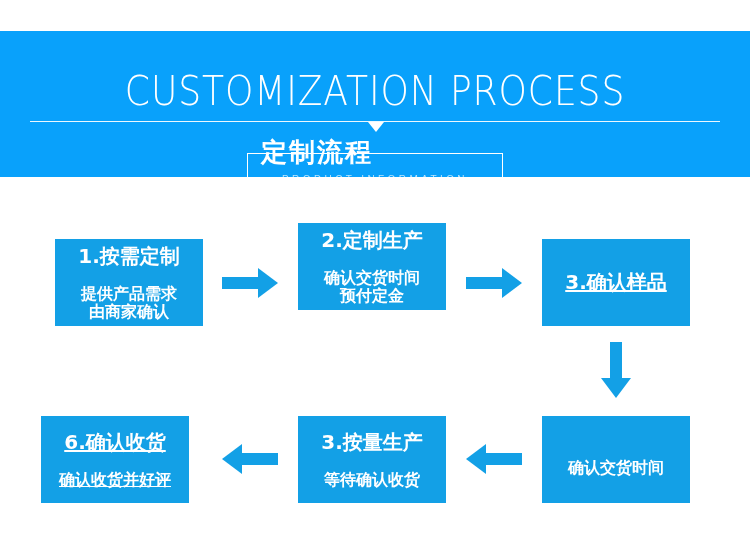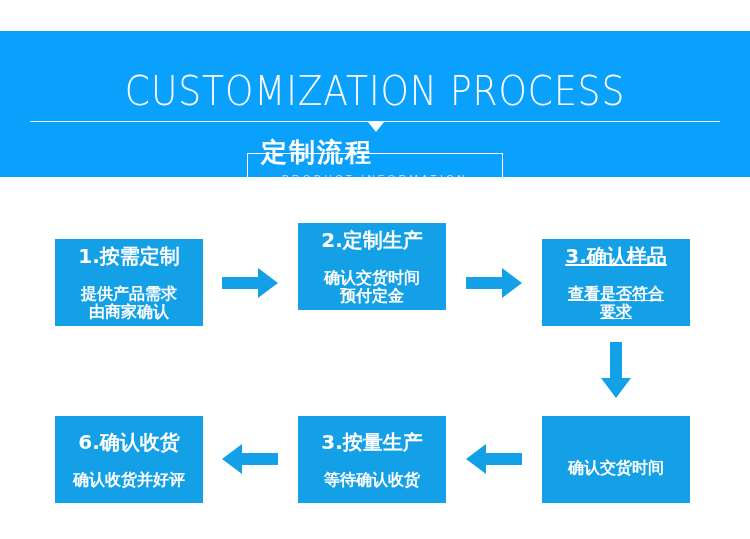--- a/index.html
+++ b/index.html
@@ -133,21 +133,21 @@
     text-align: center;
     margin-top: 16px;
     white-space: pre-line;
   }
 
   .s1 { left: 55px;  top: 239px; }
   .s2 { left: 298px; top: 223px; }
   .s3 { left: 542px; top: 239px; text-decoration: underline; }
   .s4 { left: 542px; top: 416px; }
   .s5 { left: 298px; top: 416px; }
-  .s6 { left: 55px;  top: 416px; }
+  .s6 { left: 41px;  top: 416px; text-decoration: underline; }
 
   
   .arrow-h {
     position: absolute;
     width: 56px;
     height: 30px;
   }
   .arrow-h .shaft {
     position: absolute;
     top: 9px;
@@ -228,22 +228,20 @@
 预付定金</div>
   </div>
 
   <div class="arrow-h arrow-right a2">
     <div class="shaft"></div>
     <div class="head"></div>
   </div>
 
   <div class="step s3">
     <div class="step-title">3.确认样品</div>
-    <div class="step-desc">查看是否符合
-要求</div>
   </div>
 
   <div class="arrow-v a3">
     <div class="shaft"></div>
     <div class="head"></div>
   </div>
 
   <div class="step s4">
     <div class="step-desc">确认交货时间</div>
   </div>

